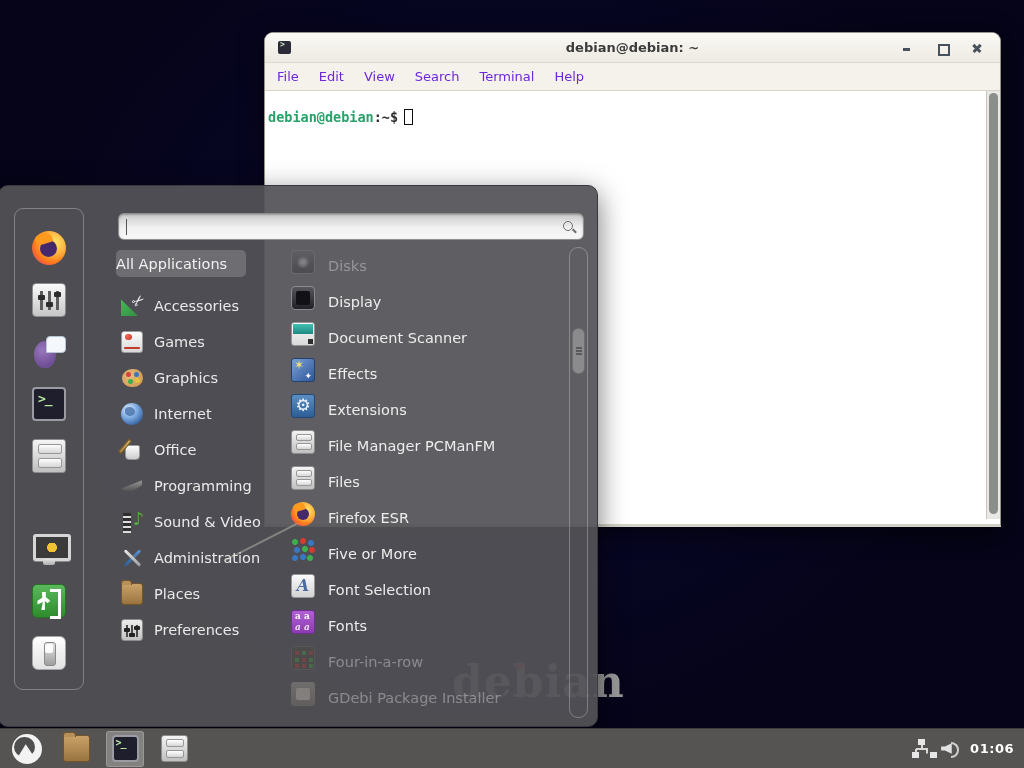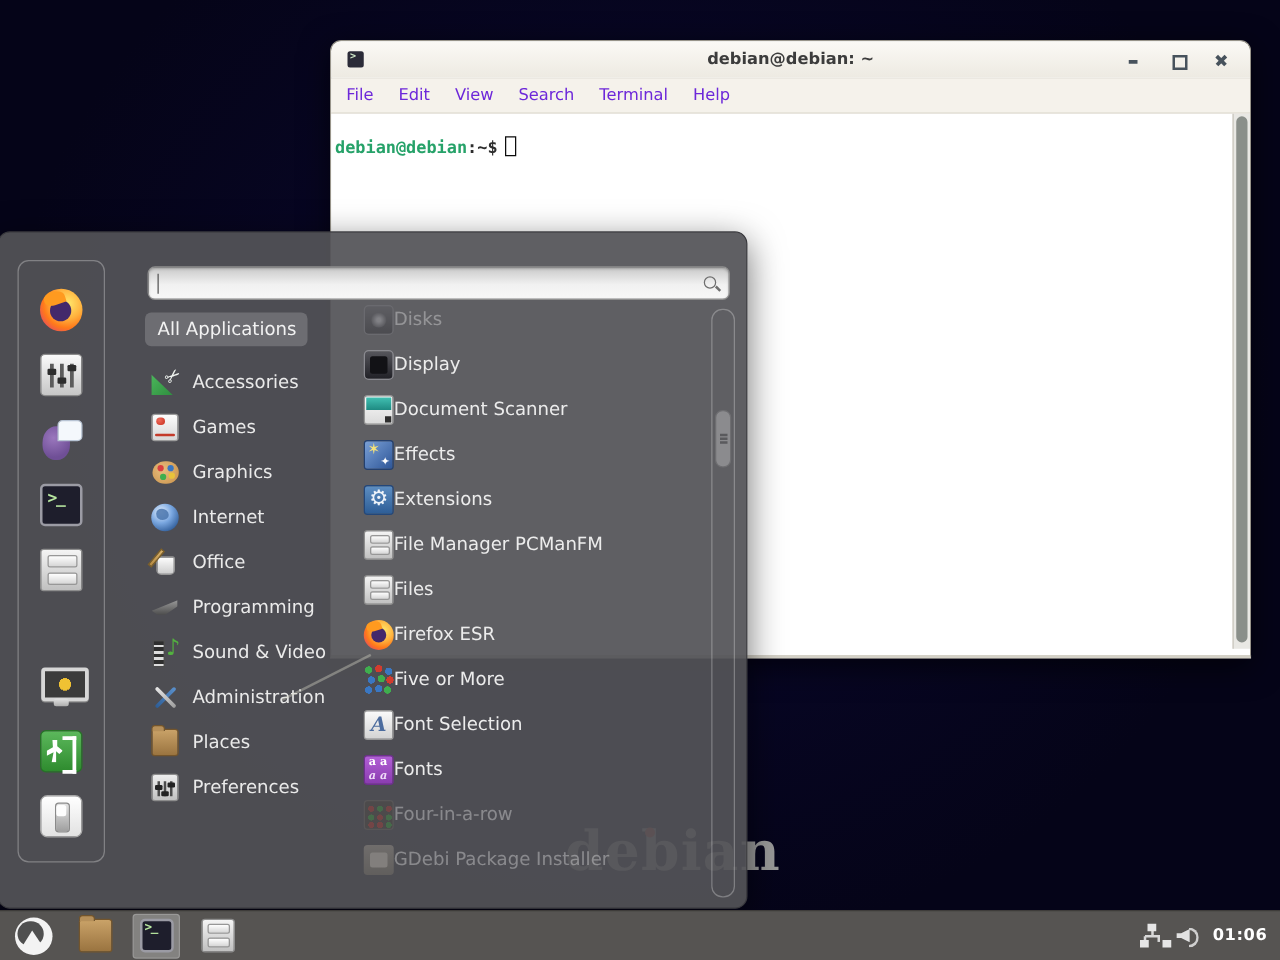--- a/index.html
+++ b/index.html
@@ -50,26 +50,26 @@
     box-shadow:inset 0 1px 2px rgba(0,0,0,.25); }
   .menu-search input { position:absolute; left:8px; top:2px; width:420px; height:21px; border:none; outline:none;
     background:transparent; font-size:13px; color:#222; caret-color:#222; }
   .search-caret { position:absolute; left:7px; top:5px; width:1px; height:16px; background:#555; }
   .magnifier { position:absolute; right:7px; top:6px; width:14px; height:14px; }
   .magnifier::before { content:""; position:absolute; left:1px; top:1px; width:8px; height:8px; border:1.6px solid #6e6e6e; border-radius:50%; }
   .magnifier::after { content:""; position:absolute; left:10px; top:10px; width:5px; height:1.8px; background:#6e6e6e; transform:rotate(45deg); }
 
   .cat-col { position:absolute; left:117px; top:64px; width:170px; }
   .all-apps-btn { width:130px; height:27px; background:rgba(255,255,255,.18); border-radius:5px;
-    display:flex; align-items:center; padding-left:10px; font-size:14.5px; color:#f2f2f2; cursor:pointer; margin-bottom:11px; }
+    display:flex; align-items:center; font-size:14.5px; color:#f2f2f2; cursor:pointer; margin-bottom:11px; }
   .cat-row { height:36px; display:flex; align-items:center; gap:11px; padding-left:5px; cursor:pointer; color:#eaeaea; font-size:14.5px; }
   .cat-row .no-icon-pad { width:22px; }
 
   .app-col { position:absolute; left:289px; top:52px; width:278px; height:486px; overflow:hidden; }
-  .app-row { height:36px; display:flex; align-items:center; padding-left:3px; cursor:pointer; color:#ececec; font-size:14.5px; }
+  .app-row { height:36px; display:flex; align-items:flex-end; gap:13px; padding-left:3px; cursor:pointer; color:#ececec; font-size:14.5px; }
   .app-row.disabled { opacity:.38; cursor:default; }
 
   .menu-scroll-track { position:absolute; left:570px; top:61px; width:19px; height:656px; height:471px;
     border:1px solid rgba(220,220,220,.35); border-radius:9px; }
   .menu-scroll-thumb { position:absolute; left:2px; top:80px; width:13px; height:46px; background:#8b8b8e;
     border:1px solid #6e6e71; border-radius:6px; }
   .menu-scroll-thumb::before { content:""; position:absolute; left:3px; top:18px; width:6px; height:1.5px;
     background:#5a5a5d; box-shadow:0 3px 0 #5a5a5d, 0 6px 0 #5a5a5d; }
   .trail-line { position:absolute; left:222px; top:355px; width:80px; height:2px; background:rgba(212,212,198,.4); transform:rotate(-27deg); }
 

